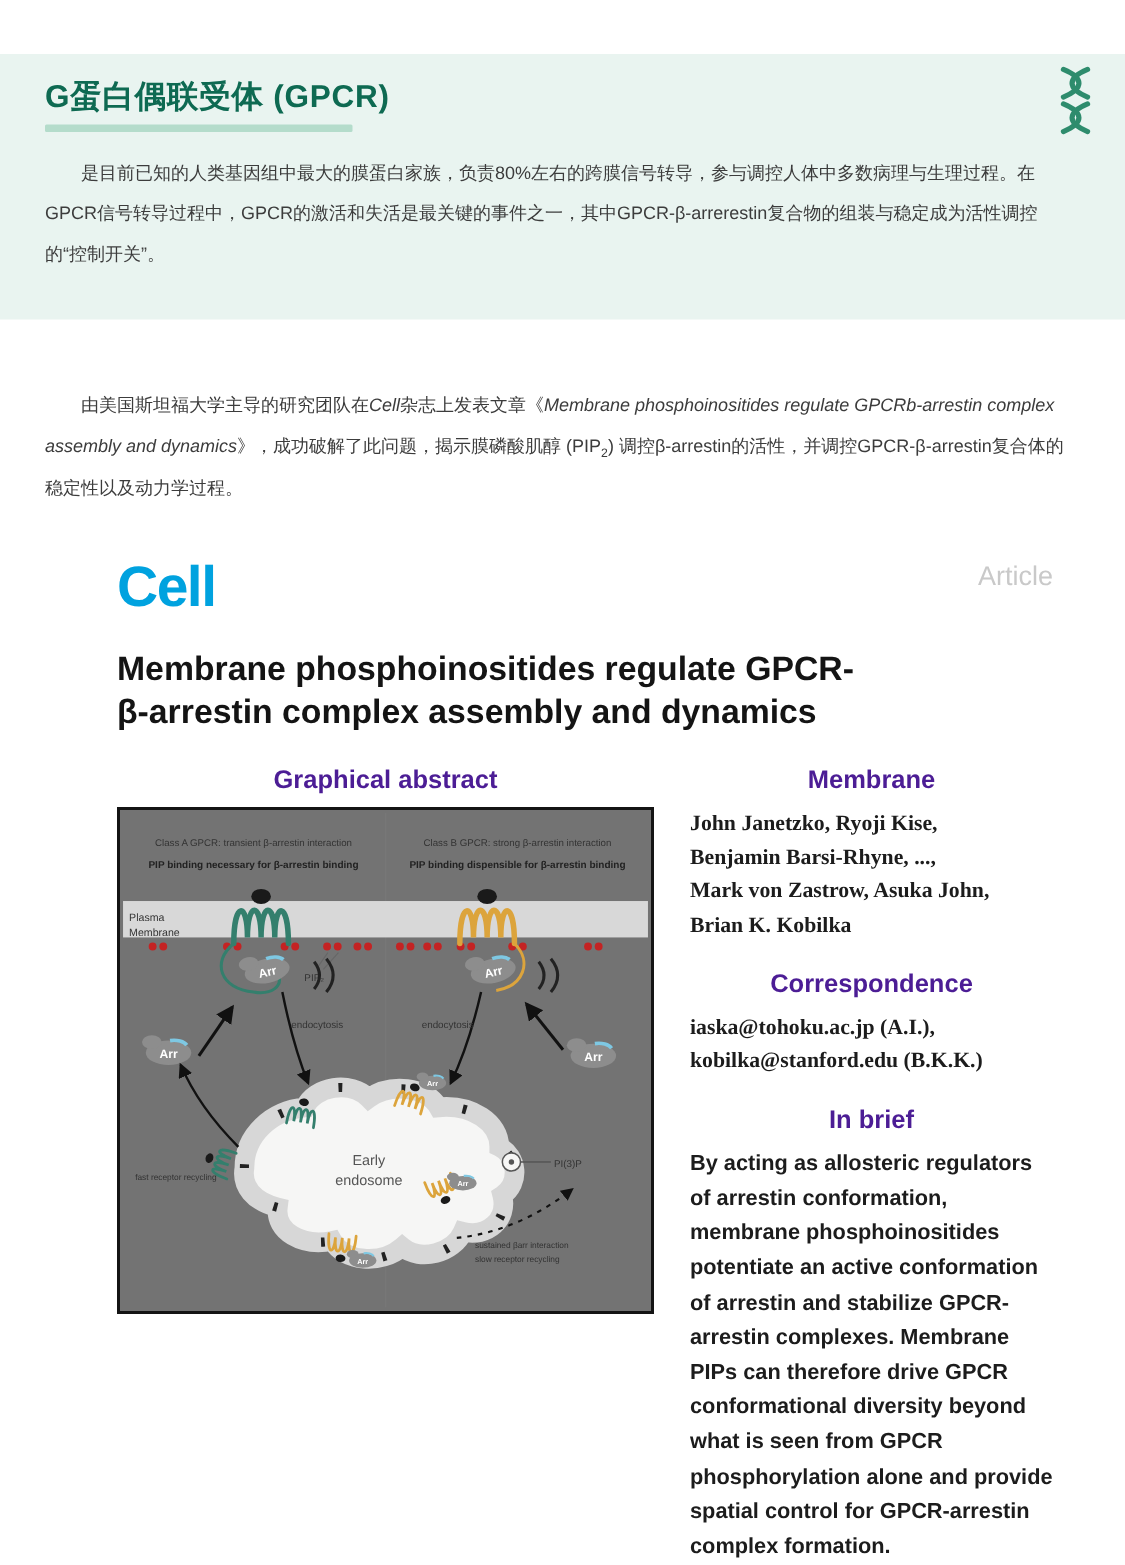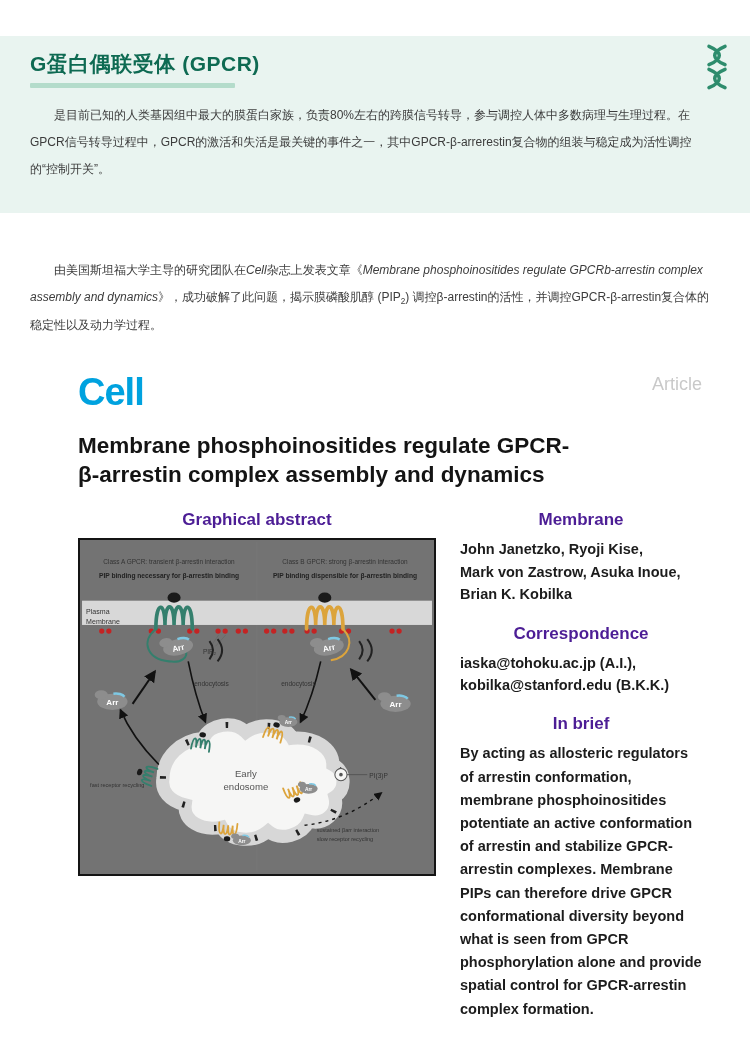--- a/index.html
+++ b/index.html
@@ -29,21 +29,21 @@
   .journal-logo { color:#00a2df; font-size:38px; font-weight:bold; letter-spacing:-1px; line-height:1; }
   .article-tag { color:#c9c9c9; font-size:18px; font-weight:normal; line-height:1; margin-top:2px; }
   .fig-title { margin-top:20px; font-size:22.5px; font-weight:bold; color:#141414; line-height:1.32; }
   .fig-title span { display:block; }
   .fig-cols { display:flex; gap:24px; margin-top:20px; }
   .col-left { width:358px; flex:none; }
   .col-right { flex:1; }
   .blue-head { color:#4c1d95; font-size:17px; font-weight:bold; margin-bottom:8px;text-align:center; }
   .ga-box { border:2.5px solid #141414; background:#737373; margin-top:4px; }
   .ga-box svg { display:block; width:100%; height:auto; }
-  .names p, .emails p { font-size:14.5px; font-weight:bold; color:#1c1c1c; line-height:1.55; }
+  .names p, .emails p { font-size:14.5px; font-weight:bold; color:#1c1c1c; line-height:1.55;font-family:Liberation Serif, serif; }
   .brief-block { margin-top:18px; }
   .brief-text { font-size:14.5px; font-weight:bold; color:#1c1c1c; line-height:1.6; }
   .corr-block { margin-top:18px; }
 </style>
 </head>
 <body>
 
 <div class="section-card">
   <div class="card-title">G蛋白偶联受体 (GPCR)</div>
   <div class="title-underline"></div>
@@ -193,21 +193,22 @@
           <text x="234" y="289" font-size="5.5" fill="#333">sustained βarr interaction</text>
           <text x="234" y="298" font-size="5.5" fill="#333">slow receptor recycling</text>
         </svg>
         </div>
       </div>
 
       <div class="col-right">
         <div class="blue-head">Membrane</div>
         <div class="names">
           <p>John Janetzko, Ryoji Kise,</p>
-          <p>Mark von Zastrow, Asuka Inoue,</p>
+          <p>Benjamin Barsi-Rhyne, ...,</p>
+          <p>Mark von Zastrow, Asuka John,</p>
           <p>Brian K. Kobilka</p>
         </div>
 
         <div class="corr-block">
           <div class="blue-head">Correspondence</div>
           <div class="emails">
             <p>iaska@tohoku.ac.jp (A.I.),</p>
             <p>kobilka@stanford.edu (B.K.K.)</p>
           </div>
         </div>

